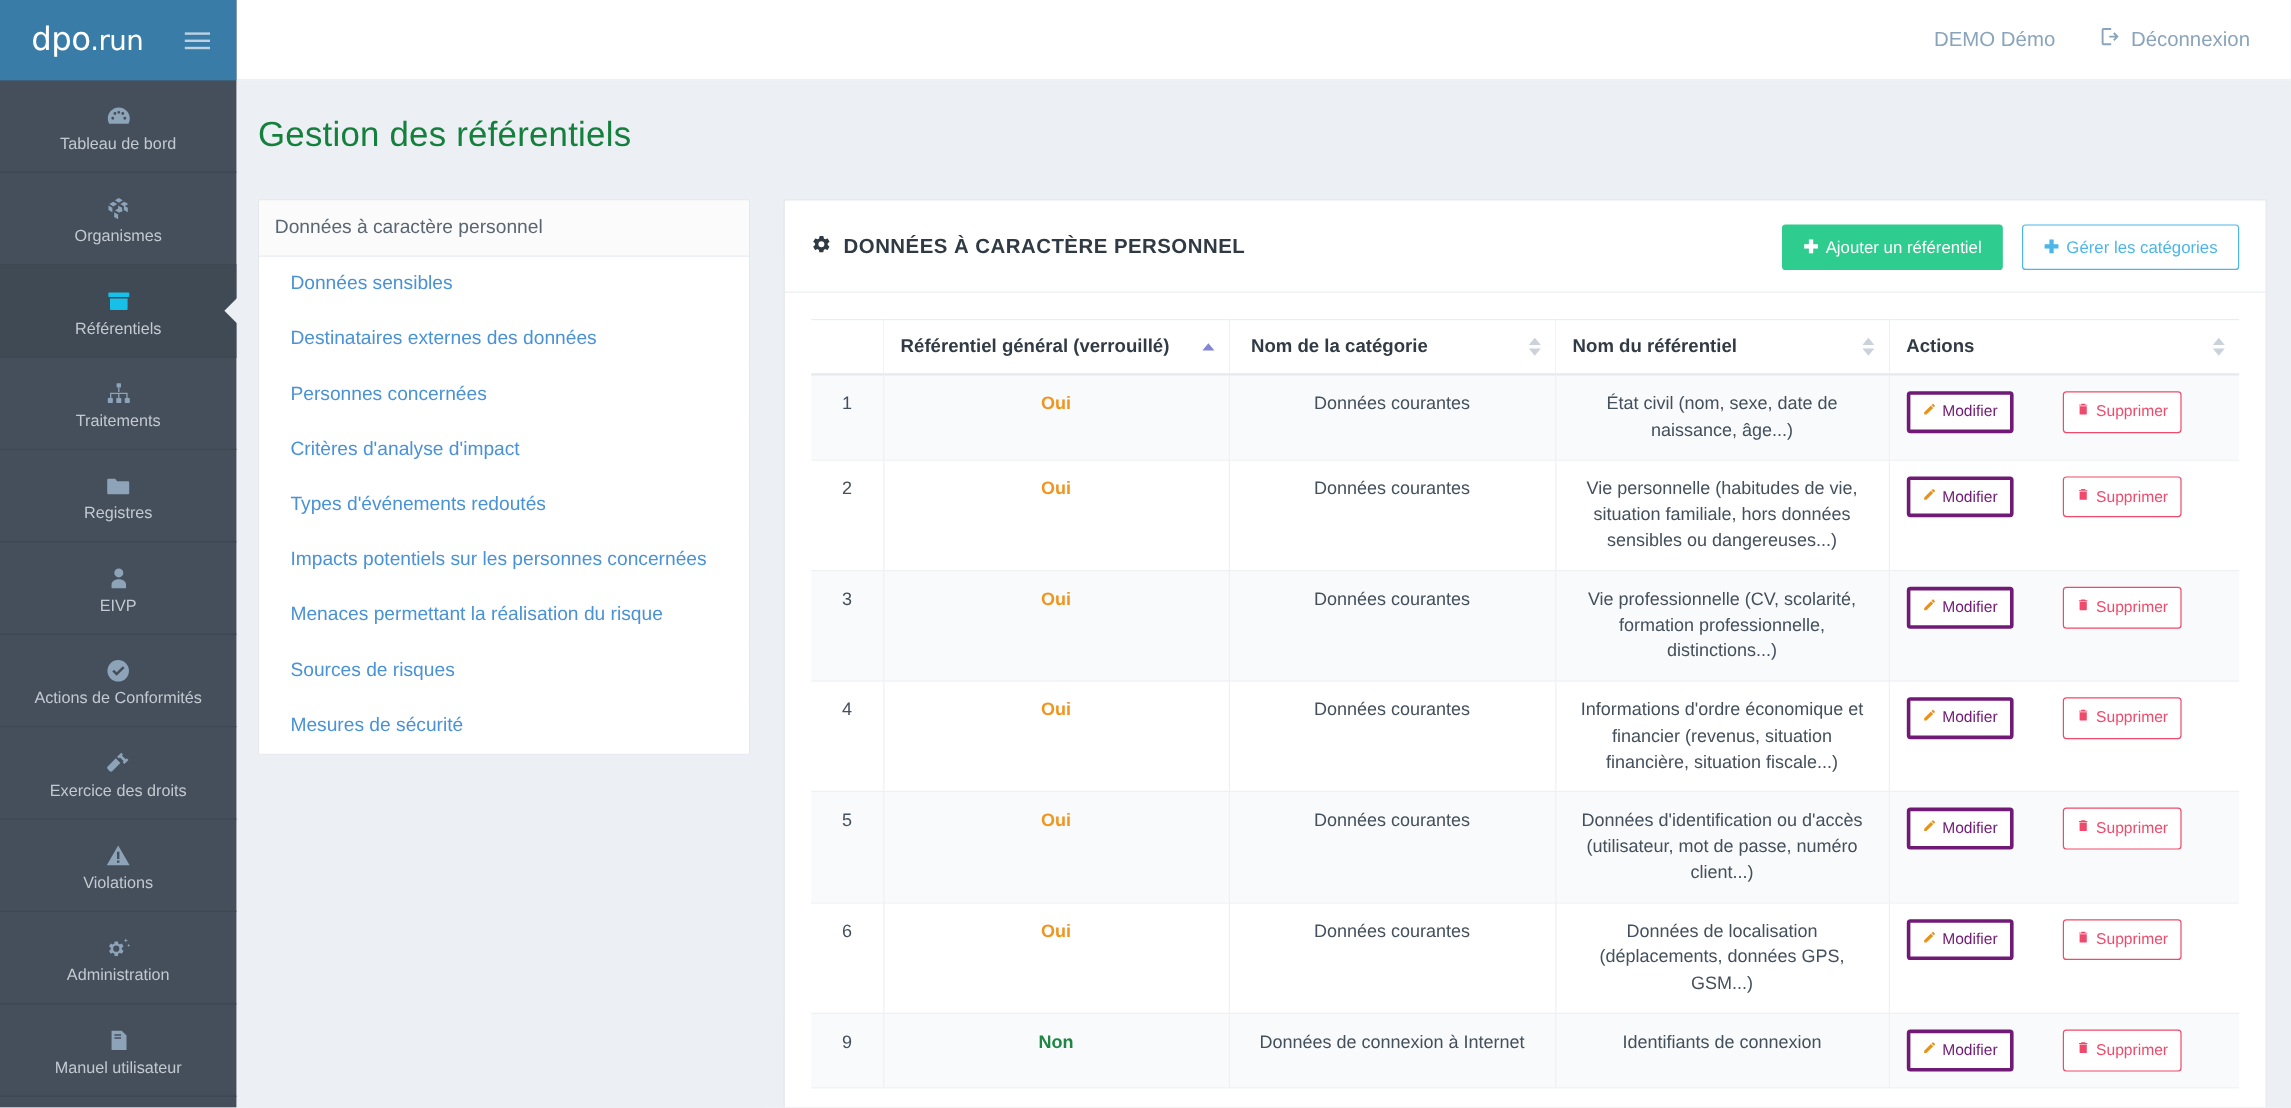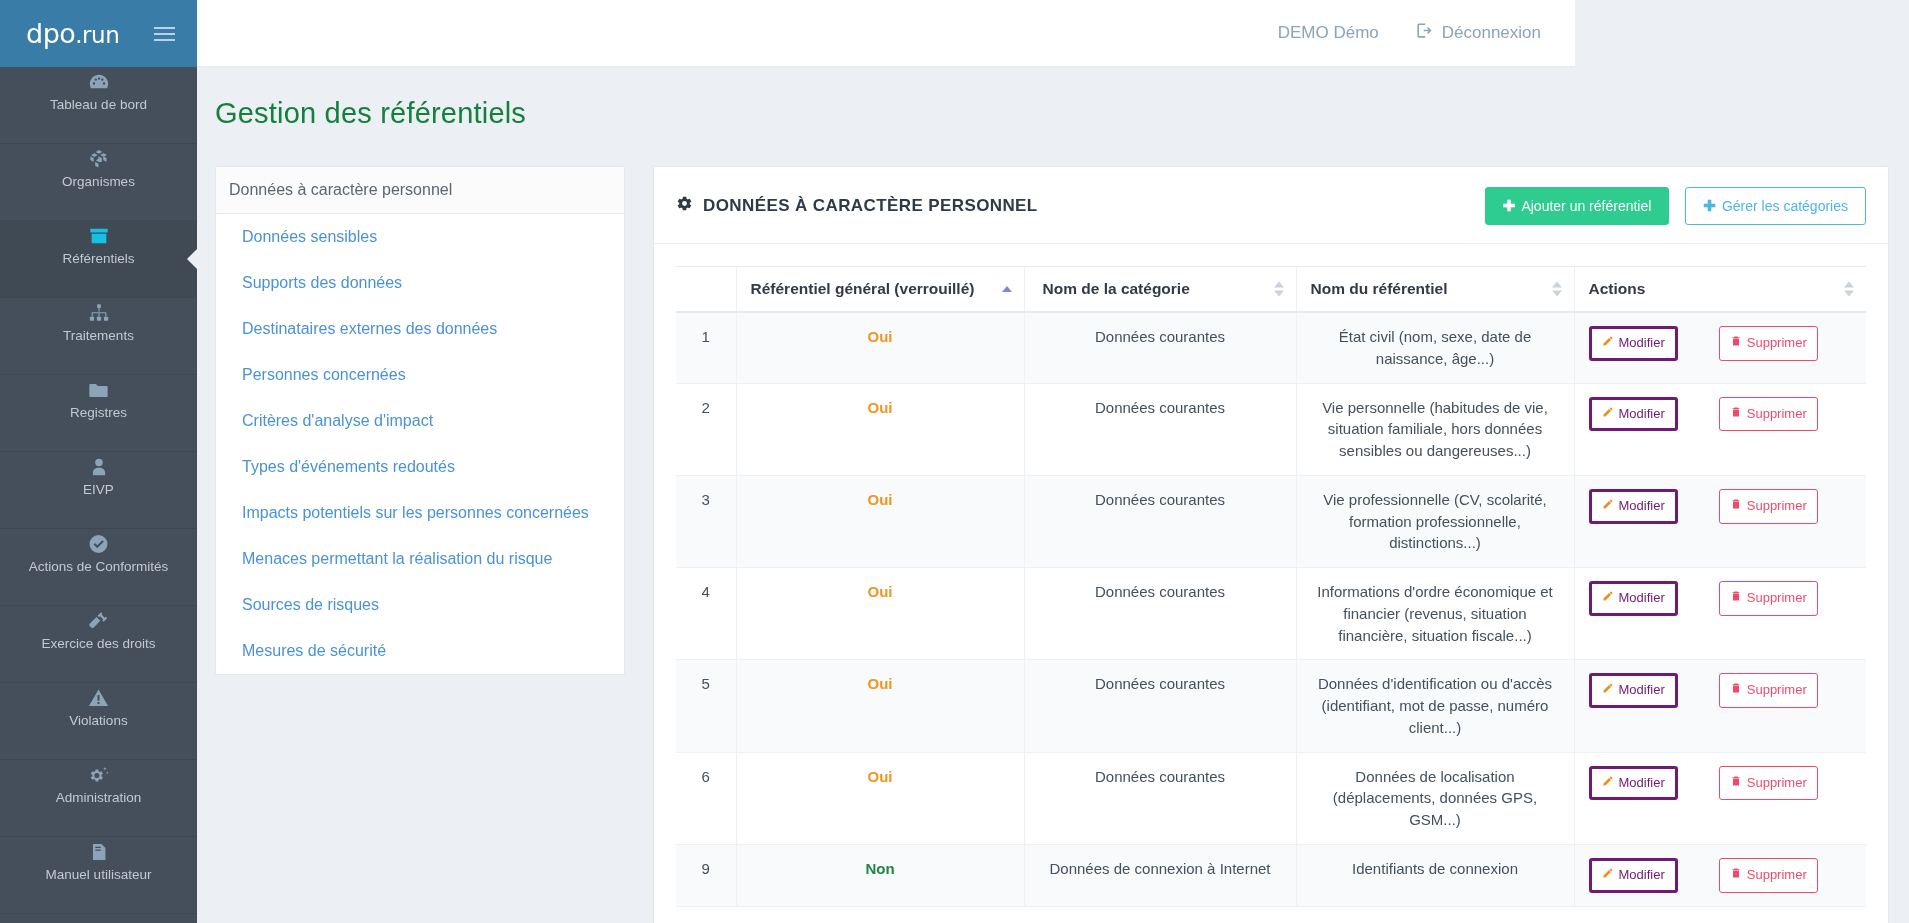--- a/index.html
+++ b/index.html
@@ -32,21 +32,21 @@
   #brand .logo .suffix { font-size: 23px; }
   #hamburger { cursor: pointer; display: block; }
   #hamburger i {
     display: block; width: 21px; height: 2px;
     background: #bcd2e2; margin: 4px 0;
   }
   .nav-item {
     height: 77px;
     border-bottom: 1px solid #3e4853;
     display: flex; flex-direction: column;
-    align-items: center; 
+    align-items: center; justify-content: center;
     color: #c2c9d1; font-size: 13.5px;
     cursor: pointer; position: relative;
     gap: 5px;
   }
   .nav-item .ico { height: 26px; display: flex; align-items: flex-end; }
   .nav-item svg { fill: #8da3b8; }
   .nav-item.active { background: #404a55; }
   .nav-item.active svg { fill: #17c0e9; }
   .nav-item.active .arrow {
     position: absolute; right: -1px; top: 50%;
@@ -54,21 +54,21 @@
     width: 0; height: 0;
     border-top: 11px solid transparent;
     border-bottom: 11px solid transparent;
     border-right: 11px solid #eceff3;
   }
   .nav-label { line-height: 1.1; text-align: center; padding: 0 4px; }
 
   
   #topbar {
     position: absolute; left: 197px; top: 0;
-    width: 1378px; height: 67px;
+    width: 1712px; height: 67px;
     background: #ffffff;
     display: flex; align-items: center; justify-content: flex-end;
     padding-right: 34px; gap: 36px;
     border-bottom: 1px solid #e9edf1;
     z-index: 4;
   }
   .topbar-link {
     color: #8aa4bb; font-size: 17px; cursor: pointer;
     display: flex; align-items: center; gap: 8px;
     white-space: nowrap;
@@ -346,21 +346,20 @@
 
 <div id="main">
 
   <div id="page-title">Gestion des référentiels</div>
 
   <div id="content-row">
 
     <div id="left-panel">
         <div class="lp-item first">Données à caractère personnel</div>
         <div class="lp-item">Données sensibles</div>
-        <div class="lp-item">Supports des données</div>
         <div class="lp-item">Destinataires externes des données</div>
         <div class="lp-item">Personnes concernées</div>
         <div class="lp-item">Critères d'analyse d'impact</div>
         <div class="lp-item">Types d'événements redoutés</div>
         <div class="lp-item">Impacts potentiels sur les personnes concernées</div>
         <div class="lp-item">Menaces permettant la réalisation du risque</div>
         <div class="lp-item">Sources de risques</div>
         <div class="lp-item">Mesures de sécurité</div>
       </div>
 
@@ -499,21 +498,21 @@
                         </svg></span>
                       <span>Supprimer</span>
                     </div>
                   </div>
                 </td>
               </tr>
               <tr class="odd">
                 <td class="idx">5</td>
                 <td><span class="flag-oui">Oui</span></td>
                 <td>Données courantes</td>
-                <td>Données d'identification ou d'accès (identifiant, mot de passe, numéro client...)</td>
+                <td>Données d'identification ou d'accès (utilisateur, mot de passe, numéro client...)</td>
                 <td class="act">
                   <div class="rowbtns">
                     <div class="btn-sm btn-edit">
                       <span><svg viewBox="0 0 24 24">
                           <path d="M3 17.2V21h3.8L18 9.8l-3.8-3.8L3 17.2zM20.7 7.1a1 1 0 0 0 0-1.4l-2.4-2.4a1 1 0 0 0-1.4 0l-1.8 1.8 3.8 3.8 1.8-1.8z"></path>
                         </svg></span>
                       <span>Modifier</span>
                     </div>
                     <div class="btn-sm btn-del">
                       <span><svg viewBox="0 0 24 24">

